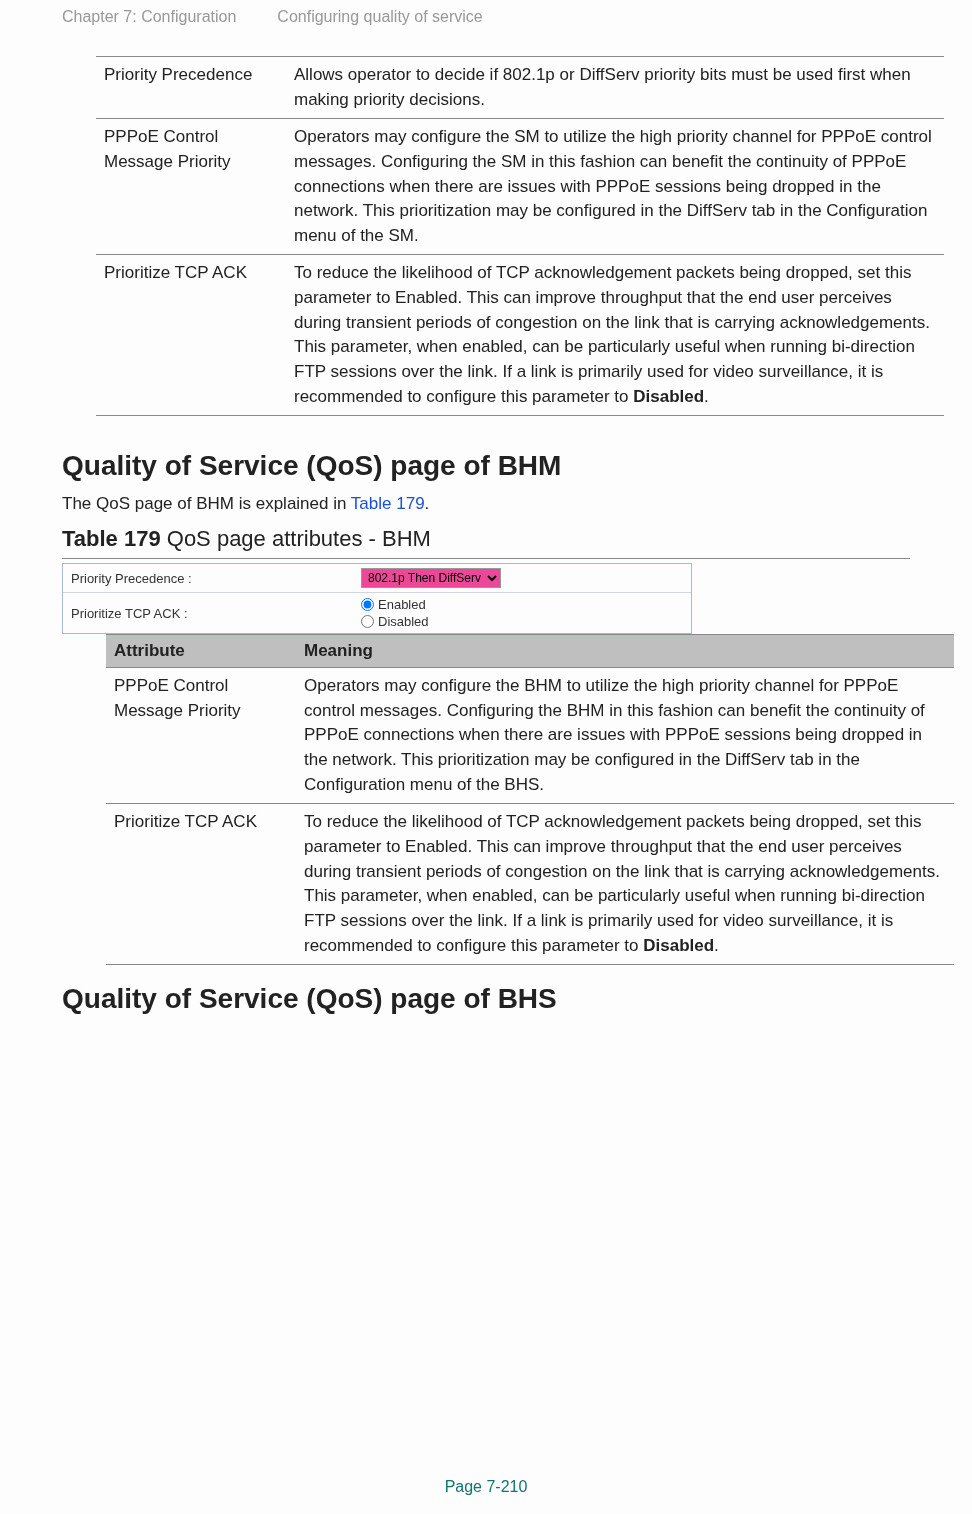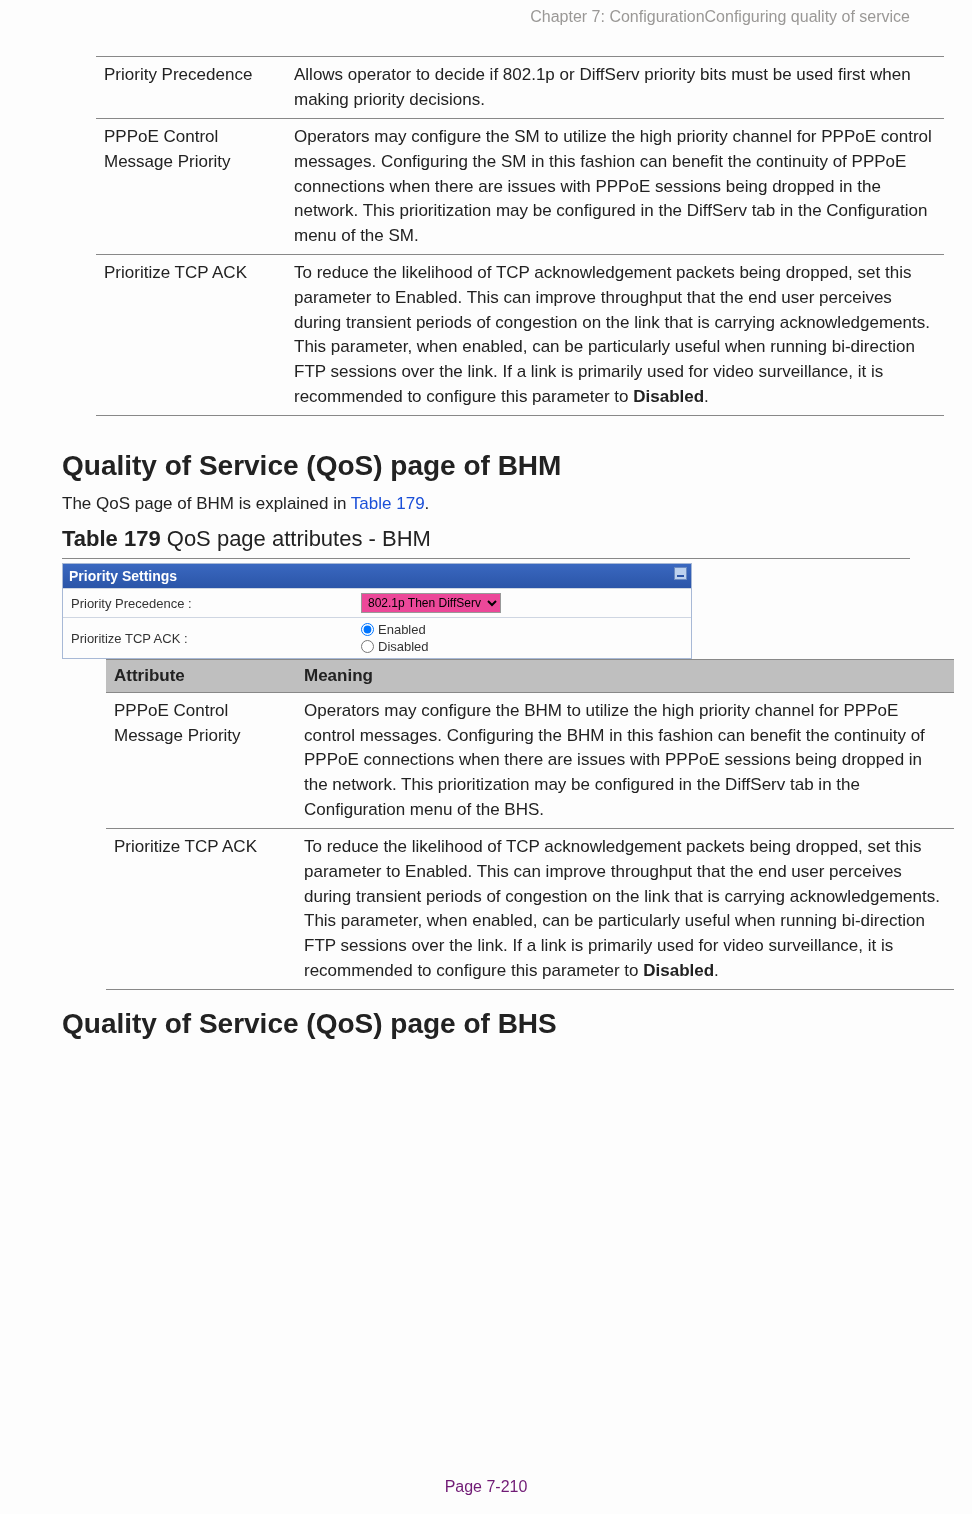--- a/index.html
+++ b/index.html
@@ -1,18 +1,18 @@
 <!DOCTYPE html>
 <html><head>
 <meta charset="utf-8">
 <style>
   * { box-sizing: border-box; margin: 0; padding: 0; }
   html, body { width: 972px; height: 1514px; background: #fdfdfd; font-family: Arial, Helvetica, sans-serif; color: #222; }
   .page { width: 972px; height: 1514px; padding: 8px 62px 0 62px; position: relative; }
-  .hdr { display: flex; justify-content: flex-end; color: #9a9896; font-size: 16px; margin-bottom: 30px; }
+  .hdr { display: flex; justify-content: flex-start; color: #9a9896; font-size: 16px; margin-bottom: 30px; gap: 41px; }
   table.t1 { width: 100%; border-collapse: collapse; margin-left: 34px; }
   table.t1 td { vertical-align: top; padding: 6px 8px 6px 8px; font-size: 17px; line-height: 1.45; border-top: 1px solid #888; }
   table.t1 td.col-a { width: 190px; }
   table.t1 tr.noborder td { border-top: none; }
   h2 { font-size: 28px; font-weight: bold; margin-top: 34px; margin-bottom: 10px; }
   .para { font-size: 17px; line-height: 1.4; margin-bottom: 10px; }
   .link { color: #1a4fd8; }
   .caption { font-size: 22px; margin-bottom: 6px; }
   .caption b { font-weight: bold; }
   .bold { font-weight: bold; }
@@ -27,21 +27,21 @@
   select.fake { font-size: 12px; border: 1px solid #999; background: #ec4899; padding: 1px 2px; }
   .radio-line { display: flex; align-items: center; gap: 4px; font-size: 13px; color: #333; }
   .radio-stack { display: flex; flex-direction: column; gap: 2px; }
   input[type=radio] { margin: 0; }
   table.t2 { width: 100%; border-collapse: collapse; margin-top: 0; margin-left: 44px; }
   table.t2 th { background: #bfbfbf; text-align: left; font-size: 17px; font-weight: bold; padding: 6px 8px; border-top: 1px solid #888; border-bottom: 1px solid #888; }
   table.t2 th.col-a { width: 190px; }
   table.t2 td { vertical-align: top; padding: 6px 8px; font-size: 17px; line-height: 1.45; border-top: 1px solid #888; }
   table.t2 td.col-a { width: 190px; }
   .t2-bottom { border-bottom: 1px solid #888; }
-  .footer { position: absolute; bottom: 18px; left: 0; right: 0; text-align: center; color: #701a75; font-size: 16px; }
+  .footer { position: absolute; bottom: 18px; left: 0; right: 0; text-align: center; color: #0f766e; font-size: 16px; }
 </style>
 </head>
 <body>
 
 <div class="page">
 
   <div class="hdr">
     <span>Chapter 7:  Configuration</span>
     <span>Configuring quality of service</span>
   </div>
@@ -69,24 +69,20 @@
   <h2>Quality of Service (QoS) page of BHM</h2>
   <p class="para">
     <span>The QoS page of BHM is explained in </span><span class="link">Table 179</span><span>.</span>
   </p>
   <p class="caption">
     <b>Table 179</b><span> QoS page attributes - BHM</span>
   </p>
 
   <div style="border-top:1px solid #888;padding-top:4px;">
     <div class="panel" style="width:630px;">
-      <div class="panel-hdr">
-        <span>Priority Settings</span>
-        <span class="min"></span>
-      </div>
       <div class="panel-row">
         <div class="lbl">Priority Precedence :</div>
         <div class="val">
           <select class="fake">
             <option>802.1p Then DiffServ</option>
           </select>
         </div>
       </div>
       <div class="panel-row">
         <div class="lbl">Prioritize TCP ACK :</div>

